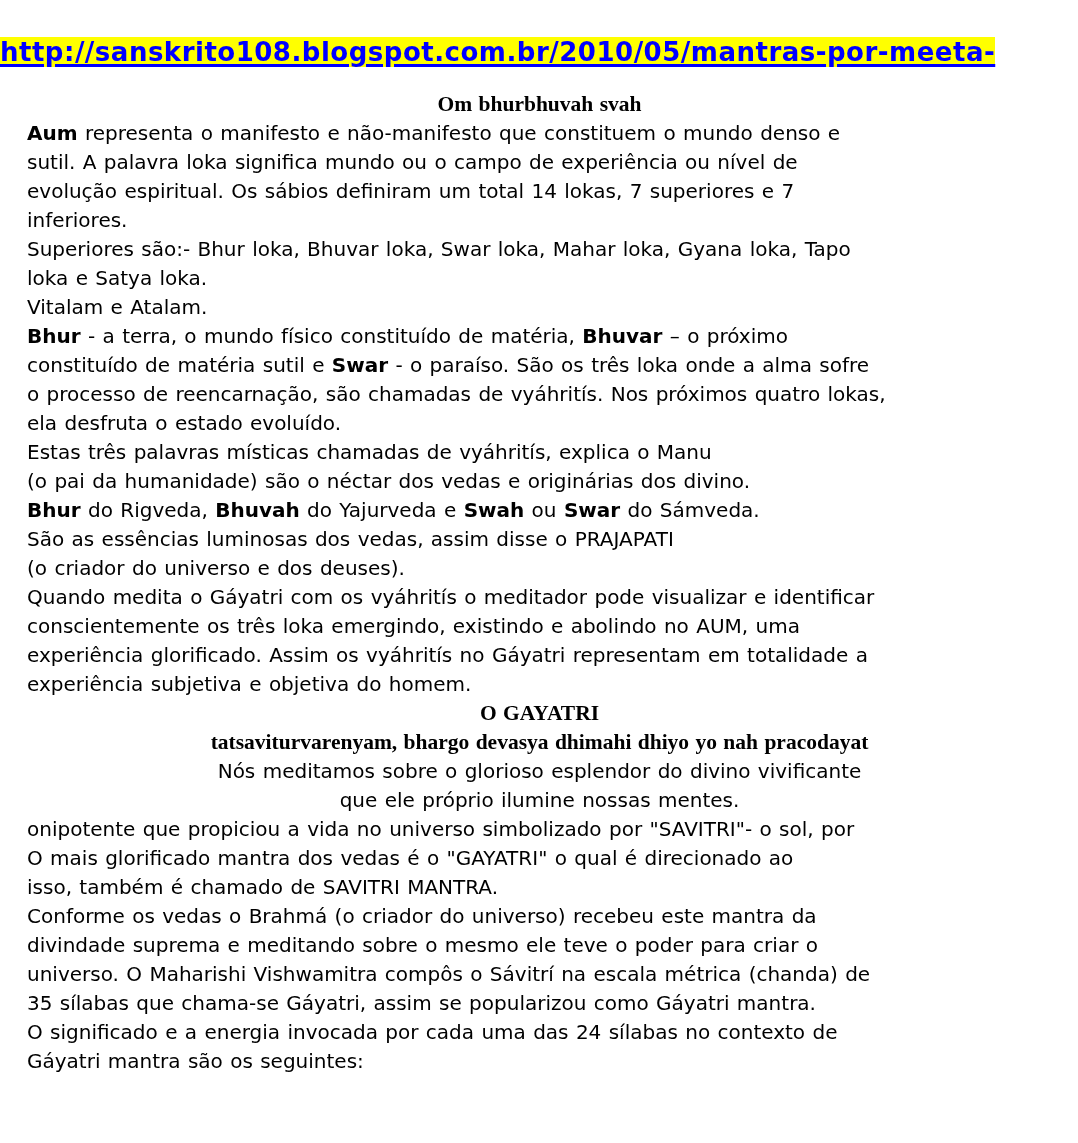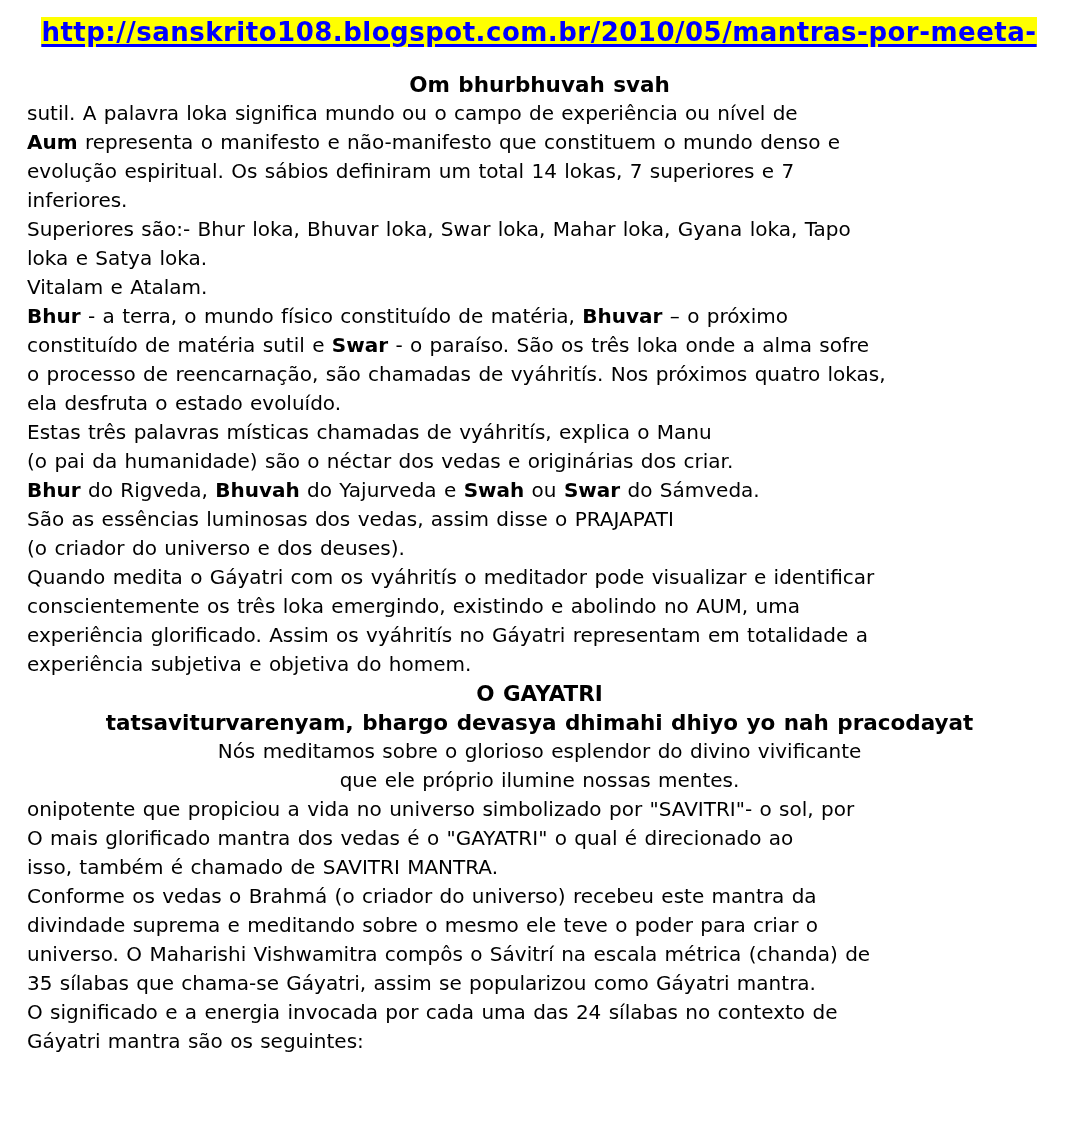--- a/index.html
+++ b/index.html
@@ -14,22 +14,23 @@
   }
   body {
     width: 1078px;
     min-height: 1143px;
     background: var(--page-bg);
     color: var(--text-color);
     font-family: "DejaVu Sans", "Liberation Sans", sans-serif;
     overflow: hidden;
   }
   .banner {
-    text-align: center;
+    text-align: left;
     padding-top: 12px;
+    margin-top: 20px;
   }
   .banner-line {
     line-height: 40px;
   }
   .banner-line a {
     font-weight: bold;
     font-size: 26px;
     letter-spacing: 0.5px;
     color: var(--link-color);
     background: var(--highlight-color);
@@ -45,46 +46,47 @@
     font-size: 20px;
     line-height: 29px;
     white-space: pre;
     word-spacing: 1px;
   }
   .line.center {
     text-align: center;
   }
   .line.heading {
     font-size: 21.5px;
+    font-family: Liberation Serif, serif;
   }
   .seg-b { font-weight: bold; }
   .seg-i { }
 </style>
 </head>
 <body>
 
 <header class="banner">
   <div class="banner-line"><a>http://sanskrito108.blogspot.com.br/2010/05/mantras-por-meeta-</a></div>
 </header>
 
 <main id="article">
     <div class="line center heading"><span class="seg-b ">Om bhurbhuvah svah</span></div>
+    <div class="line"><span class="seg-b ">Aum</span><span class=""> representa o manifesto e não-manifesto que constituem o mundo denso e</span></div>
     <div class="line"><span class="">sutil. A palavra loka significa mundo ou o campo de experiência ou nível de</span></div>
-    <div class="line"><span class="seg-b ">Aum</span><span class=""> representa o manifesto e não-manifesto que constituem o mundo denso e</span></div>
     <div class="line"><span class="">evolução espiritual. Os sábios definiram um total 14 lokas, 7 superiores e 7</span></div>
     <div class="line"><span class="">inferiores.</span></div>
     <div class="line"><span class="">Superiores são:- Bhur loka, Bhuvar loka, Swar loka, Mahar loka, Gyana loka, Tapo</span></div>
     <div class="line"><span class="">loka e Satya loka.</span></div>
     <div class="line"><span class="">Vitalam e Atalam.</span></div>
     <div class="line"><span class="seg-b ">Bhur</span><span class=""> - a terra, o mundo físico constituído de matéria, </span><span class="seg-b ">Bhuvar</span><span class=""> – o próximo</span></div>
     <div class="line"><span class="">constituído de matéria sutil e </span><span class="seg-b ">Swar</span><span class=""> - o paraíso. São os três loka onde a alma sofre</span></div>
     <div class="line"><span class="">o processo de reencarnação, são chamadas de vyáhritís. Nos próximos quatro lokas,</span></div>
     <div class="line"><span class="">ela desfruta o estado evoluído.</span></div>
     <div class="line"><span class="">Estas três palavras místicas chamadas de vyáhritís, explica o Manu</span></div>
-    <div class="line"><span class="">(o pai da humanidade) são o néctar dos vedas e originárias dos criar.</span></div>
+    <div class="line"><span class="">(o pai da humanidade) são o néctar dos vedas e originárias dos divino.</span></div>
     <div class="line"><span class="seg-b ">Bhur</span><span class=""> do Rigveda, </span><span class="seg-b ">Bhuvah</span><span class=""> do Yajurveda e </span><span class="seg-b ">Swah</span><span class=""> ou </span><span class="seg-b ">Swar</span><span class=""> do Sámveda.</span></div>
     <div class="line"><span class="">São as essências luminosas dos vedas, assim disse o PRAJAPATI</span></div>
     <div class="line"><span class="">(o criador do universo e dos deuses).</span></div>
     <div class="line"><span class="">Quando medita o Gáyatri com os vyáhritís o meditador pode visualizar e identificar</span></div>
     <div class="line"><span class="">conscientemente os três loka emergindo, existindo e abolindo no AUM, uma</span></div>
     <div class="line"><span class="">experiência glorificado. Assim os vyáhritís no Gáyatri representam em totalidade a</span></div>
     <div class="line"><span class="">experiência subjetiva e objetiva do homem.</span></div>
     <div class="line center heading"><span class="seg-b ">O GAYATRI</span></div>
     <div class="line center heading"><span class="seg-b ">tatsaviturvarenyam, bhargo devasya dhimahi dhiyo yo nah pracodayat</span></div>
     <div class="line center"><span class="seg-i">Nós meditamos sobre o glorioso esplendor do divino vivificante</span></div>

